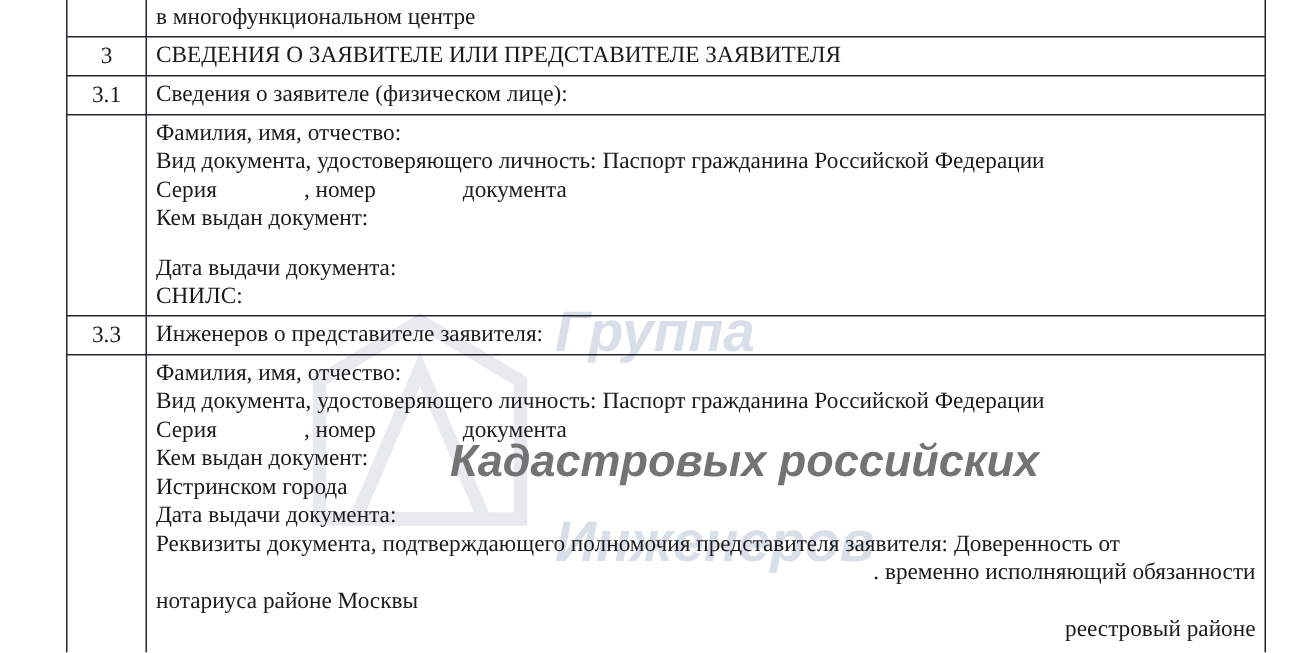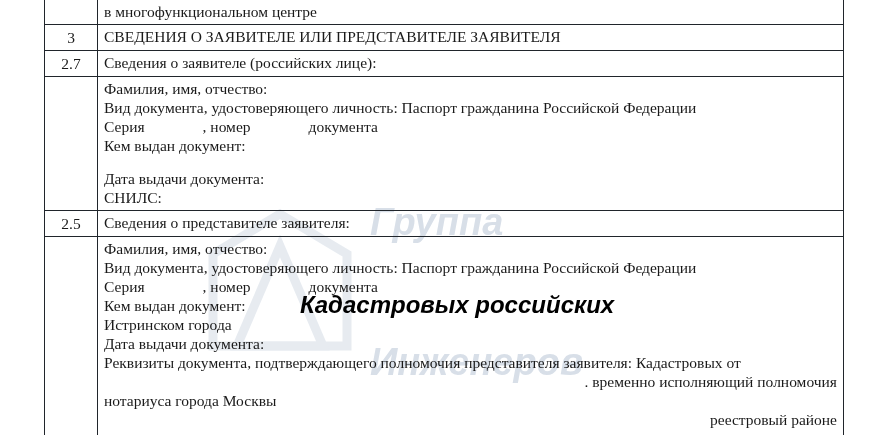--- a/index.html
+++ b/index.html
@@ -29,21 +29,21 @@
     font-style: italic;
   }
   .wm-text {
     position: absolute;
     color: #d8dfe8;
     font-family: "Liberation Sans", sans-serif;
     font-weight: bold;
     white-space: nowrap;
   }
   .wm-line1 { left: 370px; top: 185px; font-size: 38px; }
-  .wm-line2 { left: 300px; top: 275px; font-size: 24px; color: #000000; }
+  .wm-line2 { left: 300px; top: 275px; font-size: 30px; color: #737373; }
   .wm-line3 { left: 370px; top: 325px; font-size: 38px; }
   .wm-shape {
     position: absolute;
     left: 205px;
     top: 190px;
     width: 150px;
     height: 160px;
     opacity: 0.75;
   }
 
@@ -105,58 +105,58 @@
       </tr>
 
       <tr>
         <td class="num">3</td>
         <td>
           <span>СВЕДЕНИЯ О ЗАЯВИТЕЛЕ ИЛИ ПРЕДСТАВИТЕЛЕ ЗАЯВИТЕЛЯ</span>
         </td>
       </tr>
 
       <tr>
-        <td class="num">2.7</td>
+        <td class="num">3.1</td>
         <td>
-          <span>Сведения о заявителе (российских лице):</span>
+          <span>Сведения о заявителе (физическом лице):</span>
         </td>
       </tr>
 
       <tr>
         <td class="num"></td>
         <td class="cell-tall">
           <span class="line-pad">Фамилия, имя, отчество:</span>
           <span class="line-pad"><span>Вид документа, удостоверяющего личность:</span> <span class="b">Паспорт гражданина Российской Федерации</span></span>
           <span class="line-pad"><span>Серия</span><span class="sp" style="width:58px"></span><span>, номер</span><span class="sp" style="width:58px"></span><span>документа</span></span>
           <span class="line-pad">Кем выдан документ:</span>
           <span class="gap"></span>
           <span class="line-pad">Дата выдачи документа:</span>
           <span class="line-pad">СНИЛС:</span>
         </td>
       </tr>
 
       <tr>
-        <td class="num">2.5</td>
+        <td class="num">3.3</td>
         <td>
-          <span>Сведения о представителе заявителя:</span>
+          <span>Инженеров о представителе заявителя:</span>
         </td>
       </tr>
 
       <tr>
         <td class="num"></td>
         <td class="cell-tall2">
           <span class="line-pad">Фамилия, имя, отчество:</span>
           <span class="line-pad"><span>Вид документа, удостоверяющего личность:</span> <span class="b">Паспорт гражданина Российской Федерации</span></span>
           <span class="line-pad"><span>Серия</span><span class="sp" style="width:58px"></span><span>, номер</span><span class="sp" style="width:58px"></span><span>документа</span></span>
           <span class="line-pad">Кем выдан документ:</span>
           <span class="line-pad b">Истринском города</span>
           <span class="line-pad">Дата выдачи документа:</span>
-          <span class="line-pad"><span>Реквизиты документа, подтверждающего полномочия представителя заявителя:</span> <span class="b">Кадастровых от</span></span>
-          <span class="line-pad b indent-right">. временно исполняющий полномочия</span>
-          <span class="line-pad b">нотариуса города Москвы</span>
+          <span class="line-pad"><span>Реквизиты документа, подтверждающего полномочия представителя заявителя:</span> <span class="b">Доверенность от</span></span>
+          <span class="line-pad b indent-right">. временно исполняющий обязанности</span>
+          <span class="line-pad b">нотариуса районе Москвы</span>
           <span class="line-pad indent-right">реестровый районе</span>
         </td>
       </tr>
 
     </tbody>
   </table>
 
 </div>
 
 </body></html>

